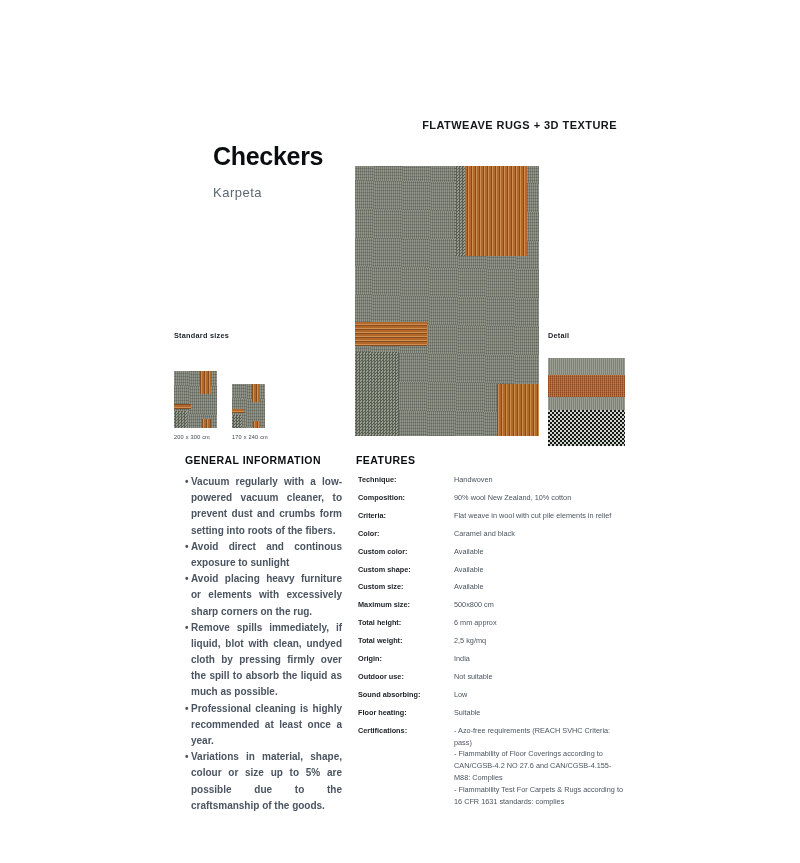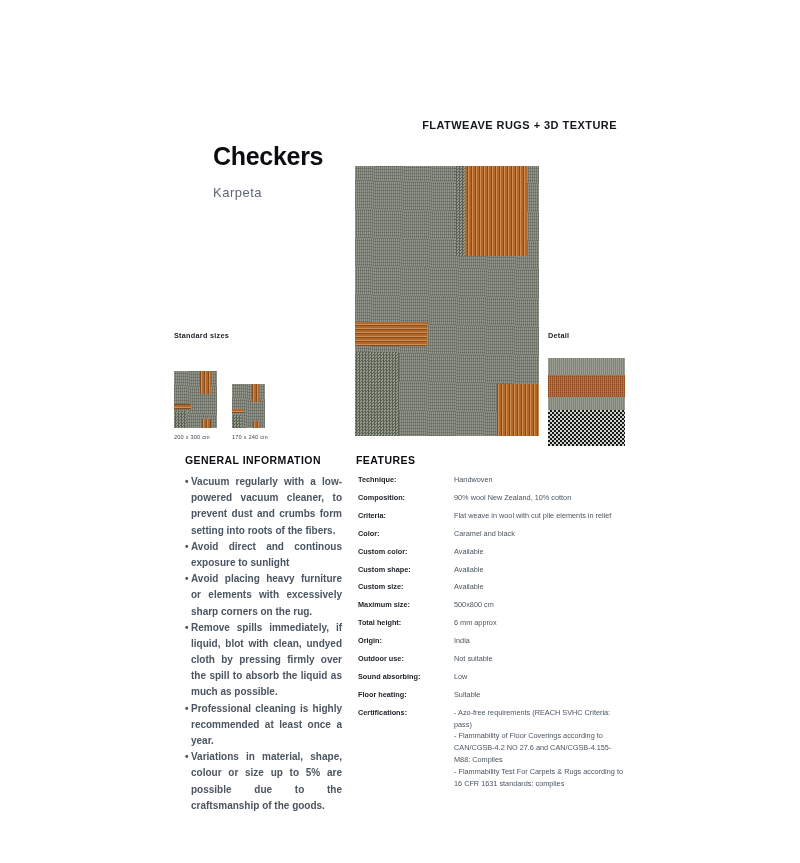--- a/index.html
+++ b/index.html
@@ -336,20 +336,24 @@
       </tr>
       <tr>
         <td class="label">Maximum size:</td>
         <td>500x800 cm</td>
       </tr>
       <tr>
         <td class="label">Total height:</td>
         <td>6 mm approx</td>
       </tr>
       <tr>
+        <td class="label">Total weight:</td>
+        <td>2,5 kg/mq</td>
+      </tr>
+      <tr>
         <td class="label">Origin:</td>
         <td>India</td>
       </tr>
       <tr>
         <td class="label">Outdoor use:</td>
         <td>Not suitable</td>
       </tr>
       <tr>
         <td class="label">Sound absorbing:</td>
         <td>Low</td>

